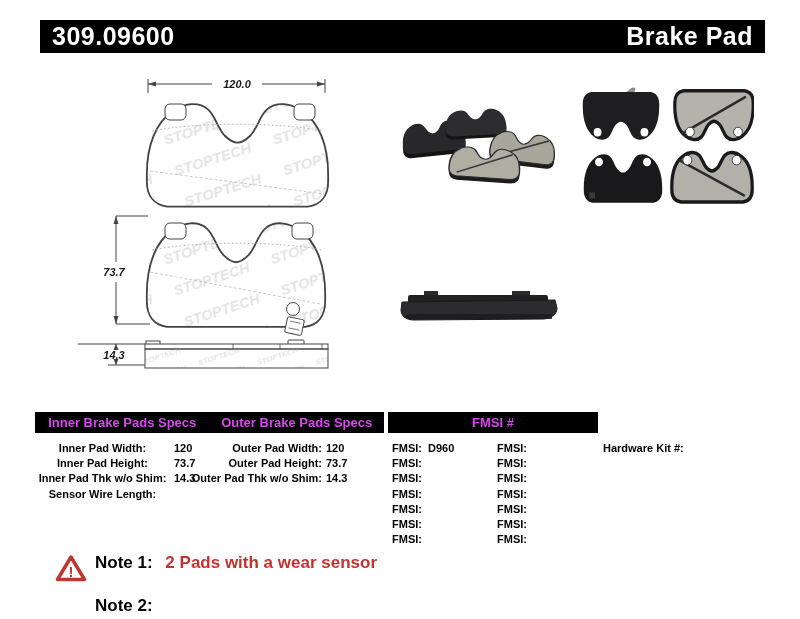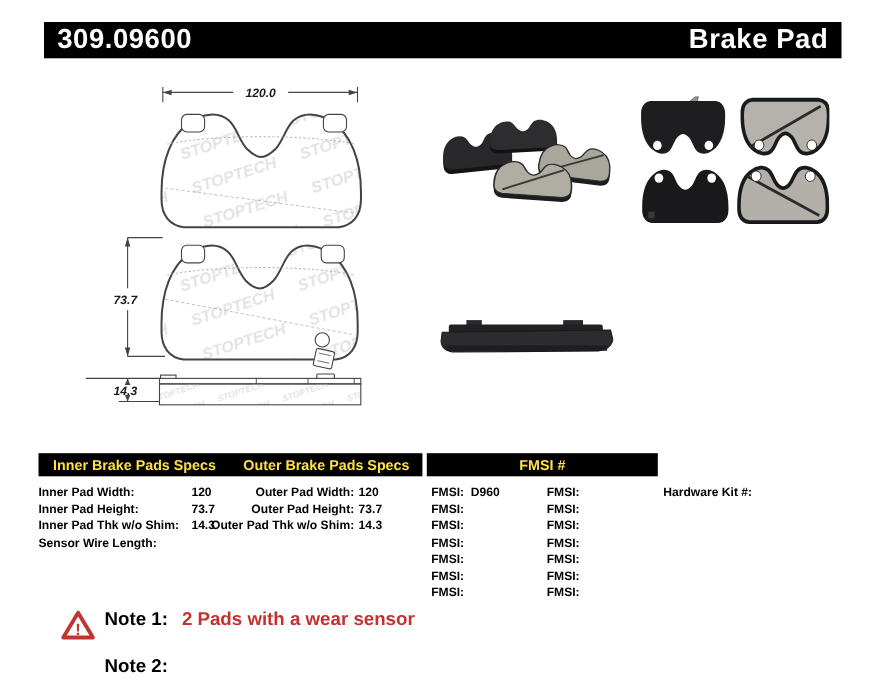--- a/index.html
+++ b/index.html
@@ -15,29 +15,29 @@
     font-weight:bold; font-size:25px; letter-spacing:0.5px;
   }
   
   .abs { position:absolute; }
   svg text.dim {
     font-family:"Liberation Sans", sans-serif; font-size:11px;
     font-weight:bold; font-style:italic; fill:#1a1a1a;
   }
   
   .th-band {
-    position:absolute; top:412px; height:21px; background:#000; color:#fde047;
+    position:absolute; top:412px; height:21px; background:#000; color:#d946ef;
     font-weight:bold; font-size:13px; display:flex; align-items:center;
   }
   .th-band .half { flex:1; text-align:center; }
   .th-band.center { justify-content:center; }
   
   .col { position:absolute; top:440px; font-size:11px; font-weight:bold; color:#000; }
   .row { height:15.3px; display:flex; align-items:center; white-space:nowrap; }
-  .col-inner .lbl { display:inline-block; width:135px; text-align:left; }
+  .col-inner .lbl { display:inline-block; width:135px; text-align:center; }
   .col-outer .lbl { display:inline-block; width:142px; text-align:right; }
   .col .val { margin-left:4px; }
   .col-fmsiL .lbl, .col-fmsiR .lbl, .col-rel .lbl { text-align:left; }
   .col-fmsiL .val, .col-fmsiR .val, .col-rel .val { margin-left:6px; }
   
   .note-line { position:absolute; left:95px; font-size:17px; font-weight:bold; color:#000; white-space:nowrap; }
   .note-line .ntext { margin-left:8px; }
 </style>
 </head>
 <body>

